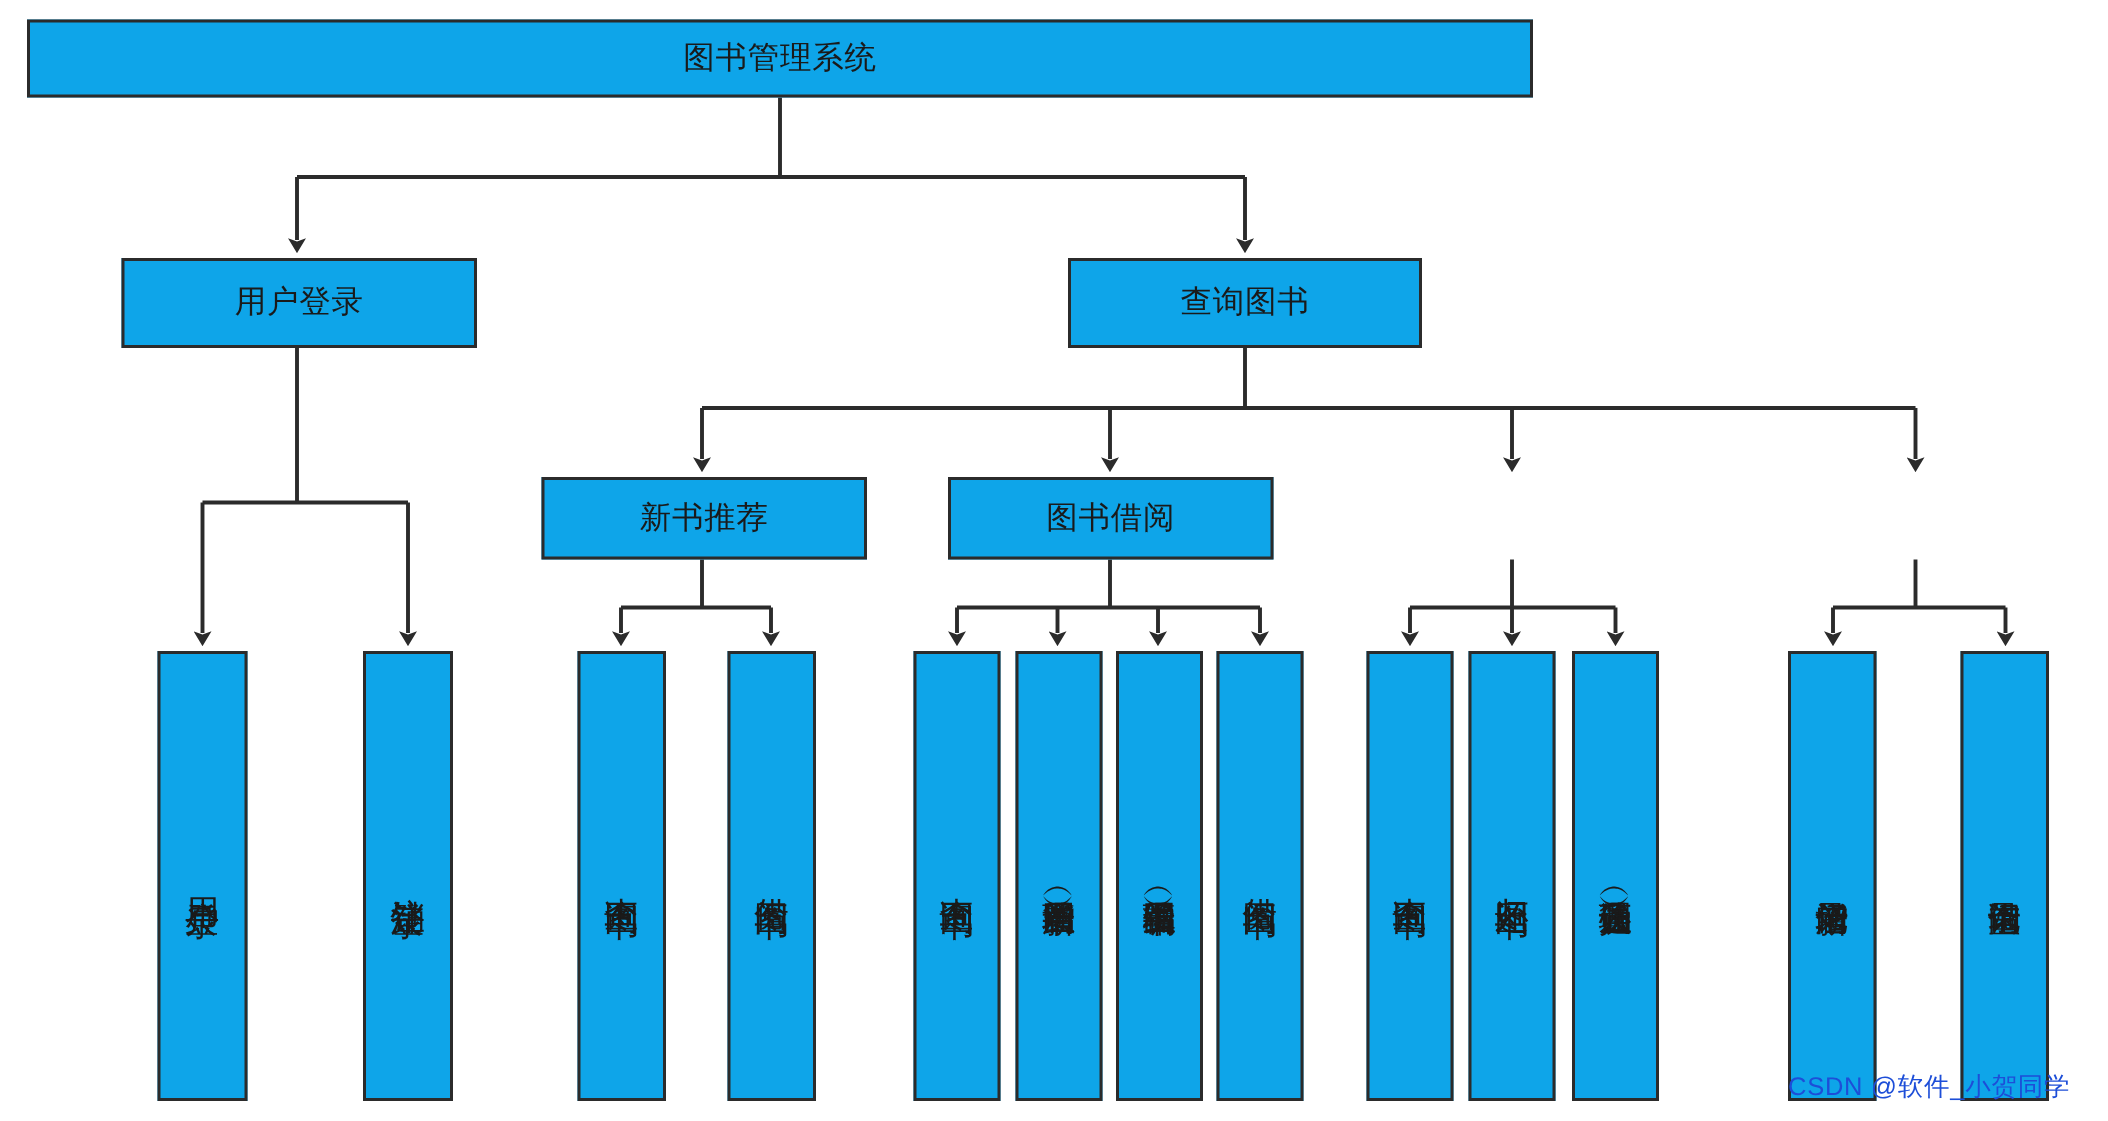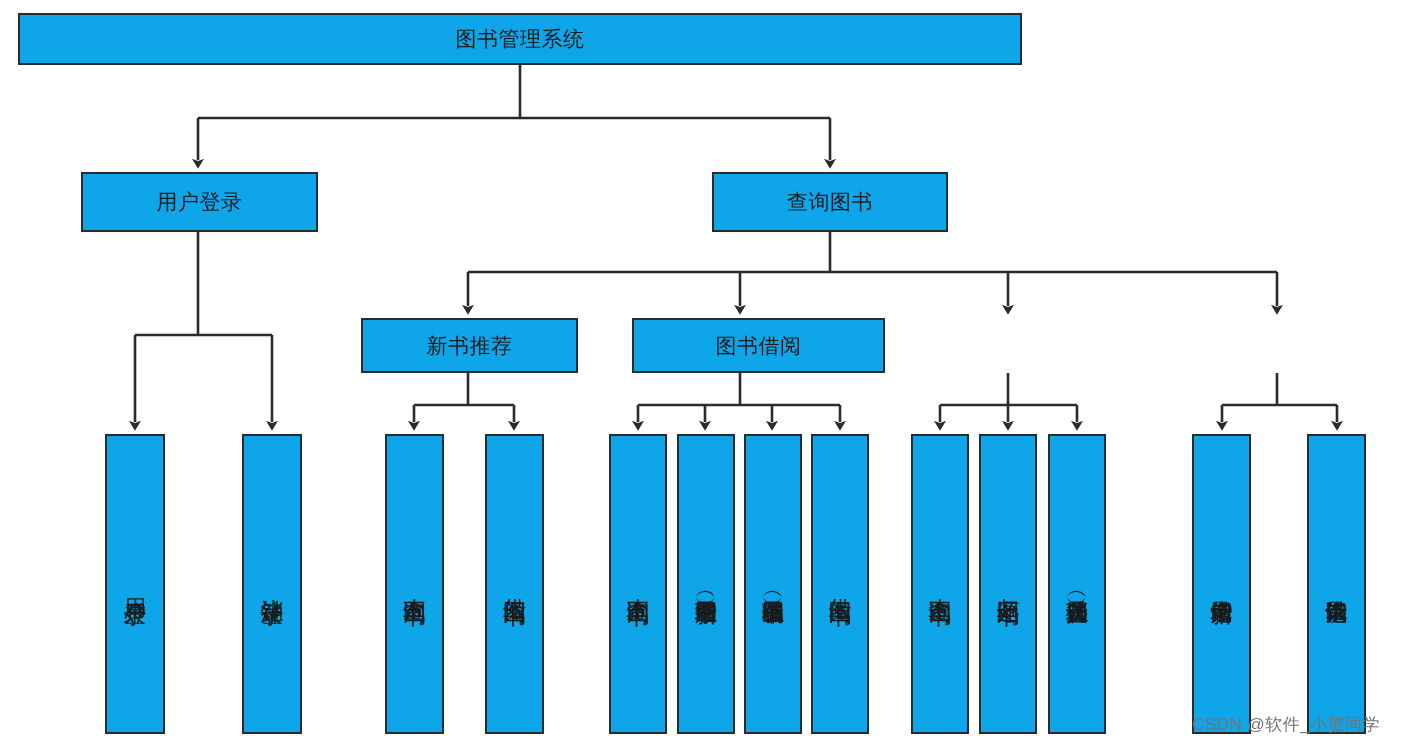--- a/index.html
+++ b/index.html
@@ -61,21 +61,21 @@
     line-height: 1.08;
     letter-spacing: 2px;
     white-space: nowrap;
   }
   .node.vert.tight .label {
     font-size: 22px;
     letter-spacing: 0px;
   }
   .watermark {
     position: absolute;
-    color: #737373;
+    color: #1d4ed8;
     font-size: 17px;
     white-space: nowrap;
     letter-spacing: 0.5px;
   }
 </style>
 </head>
 <body>
 
 <div id="canvas">
 
@@ -138,21 +138,21 @@
   </div>
 
   <div class="node horiz" style="left:712px; top:172px; width:236px; height:60px;">
     <span class="label">查询图书</span>
   </div>
 
   <div class="node horiz" style="left:361px; top:318px; width:217px; height:55px;">
     <span class="label">新书推荐</span>
   </div>
 
-  <div class="node horiz" style="left:632px; top:318px; width:253px; height:55px;">
+  <div class="node horiz" style="left:632px; top:318px; width:217px; height:55px;">
     <span class="label">图书借阅</span>
   </div>
 
 
 
   <div class="node vert" style="left:105px; top:434px; width:60px; height:300px;">
     <span class="label">用户登录</span>
   </div>
 
   <div class="node vert" style="left:242px; top:434px; width:60px; height:300px;">

